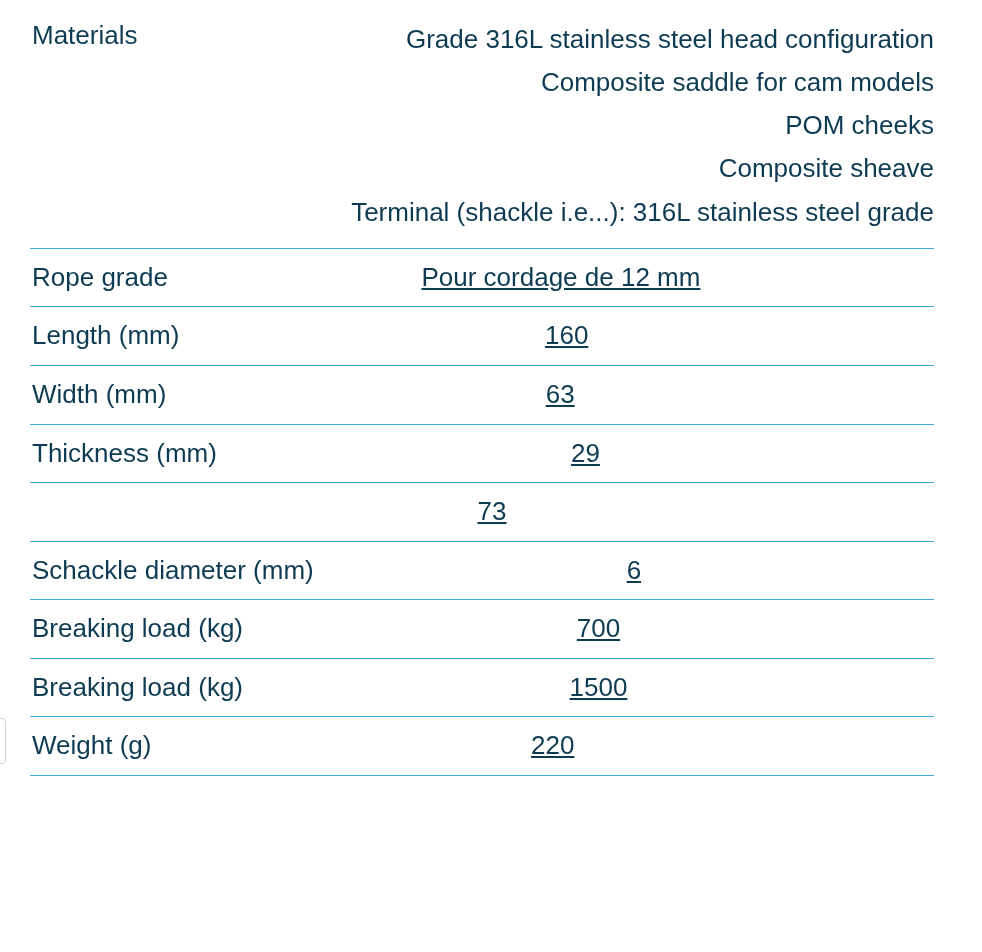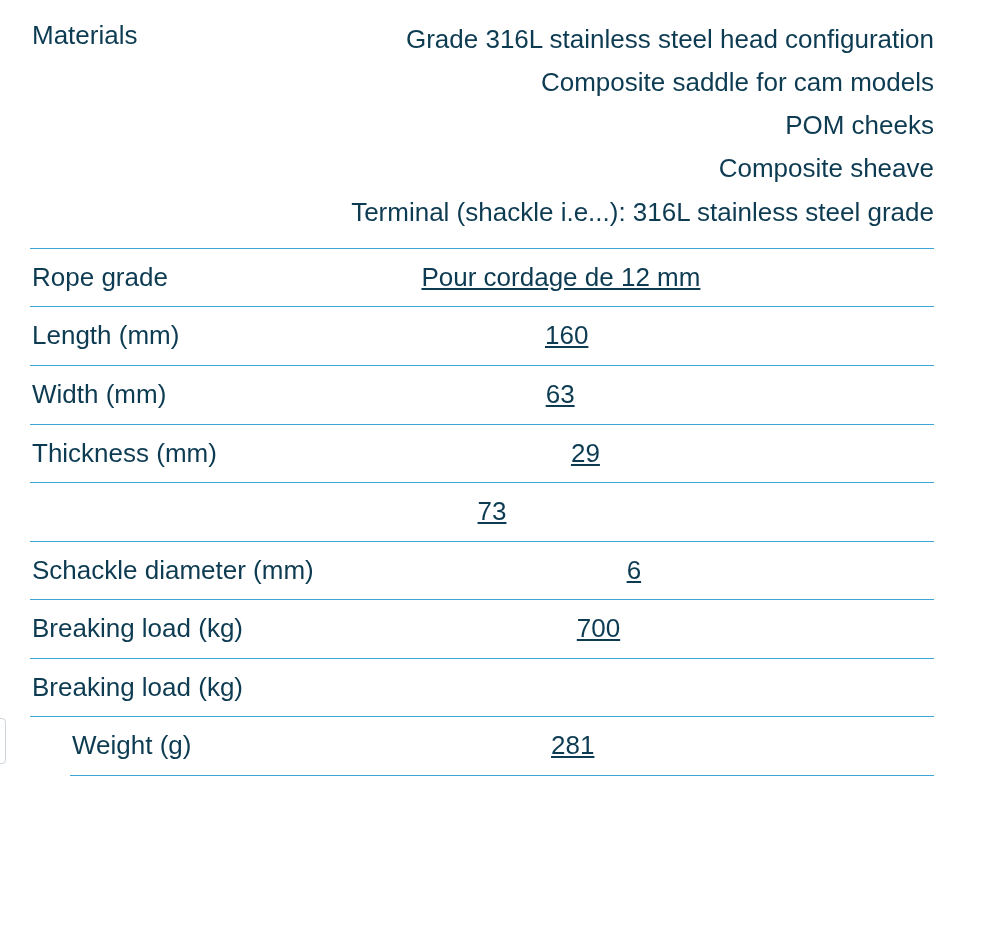--- a/index.html
+++ b/index.html
@@ -30,21 +30,20 @@
   }
 
   .spec-row.materials-row {
     border-bottom: 1px solid #3ca7d4;
     padding-top: 18px;
     padding-bottom: 14px;
   }
 
   .spec-row.last-row {
     border-bottom: 1px solid #3ca7d4;
-    margin-left: 40px;
   }
 
   .spec-label {
     font-size: 26px;
     line-height: 1.33;
     color: #0d3b52;
     white-space: nowrap;
     padding-left: 2px;
   }
 
@@ -134,20 +133,21 @@
     <div class="spec-value">6</div>
   </div>
 
   <div class="spec-row">
     <div class="spec-label">Breaking load (kg)</div>
     <div class="spec-value">700</div>
   </div>
 
   <div class="spec-row">
     <div class="spec-label">Breaking load (kg)</div>
+    <div class="spec-value">1500</div>
   </div>
 
   <div class="spec-row last-row">
     <div class="spec-label">Weight (g)</div>
-    <div class="spec-value">281</div>
+    <div class="spec-value">220</div>
   </div>
 
 </div>
 
 </body></html>

